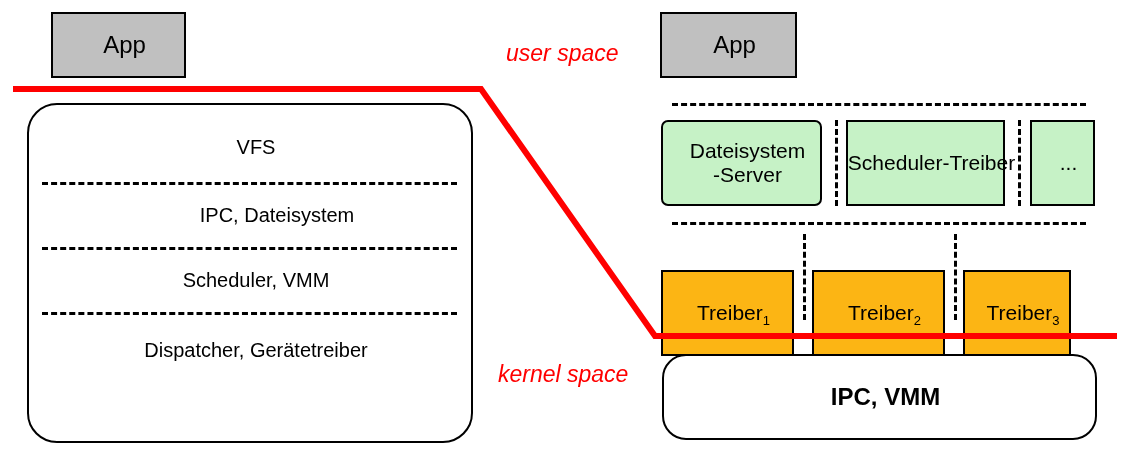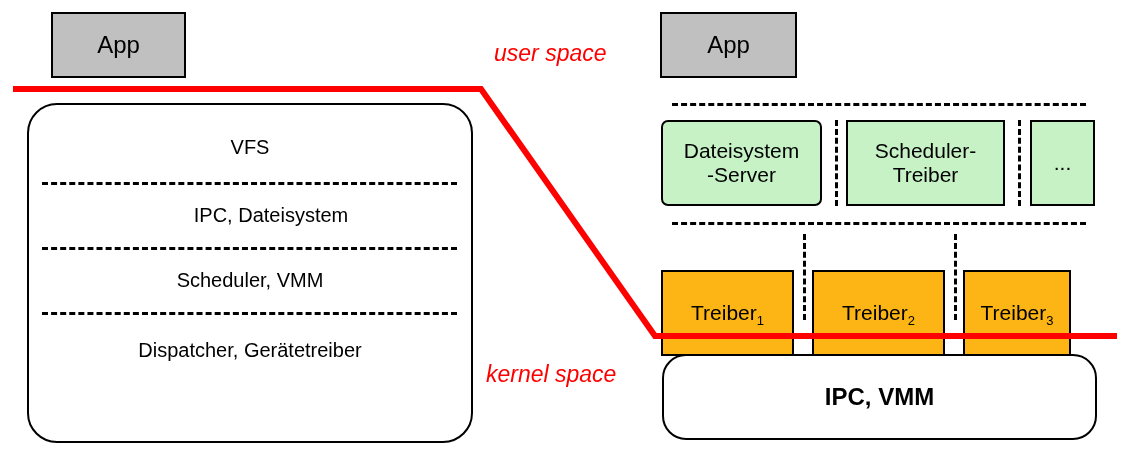--- a/index.html
+++ b/index.html
@@ -9,21 +9,21 @@
     -webkit-font-smoothing:antialiased;
   }
   #stage{
     position:relative;
     width:1129px;
     height:455px;
     background:#ffffff;
     overflow:hidden;
   }
   
-  .abs{position:absolute;box-sizing:border-box;}
+  .abs{position:absolute;box-sizing:border-box;padding-left:12px;}
   .ctr{
     display:flex;align-items:center;justify-content:center;
     text-align:center;line-height:1.12;
   }
   
   .app-box{
     background:#c0c0c0;
     border:2px solid #000000;
     font-size:24px;
     color:#000000;
@@ -125,21 +125,21 @@
 
   <div class="abs dash-h" style="left:672px;top:103px;width:414px;"></div>
 
   <div class="abs server-box ctr" style="left:661px;top:120px;width:161px;height:86px;flex-direction:column;border-radius:7px;">
     <span>Dateisystem</span>
     <span>-Server</span>
   </div>
 
   <div class="abs dash-v" style="left:835px;top:120px;height:86px;"></div>
 
-  <div class="abs server-box ctr" style="left:846px;top:120px;width:159px;height:86px;flex-direction:column;">
+  <div class="abs server-box ctr" style="left:846px;top:120px;width:159px;height:86px;flex-direction:row;">
     <span>Scheduler-</span>
     <span>Treiber</span>
   </div>
 
   <div class="abs dash-v" style="left:1018px;top:120px;height:86px;"></div>
 
   <div class="abs server-box ctr" style="left:1030px;top:120px;width:65px;height:86px;">
     <span>...</span>
   </div>
 

